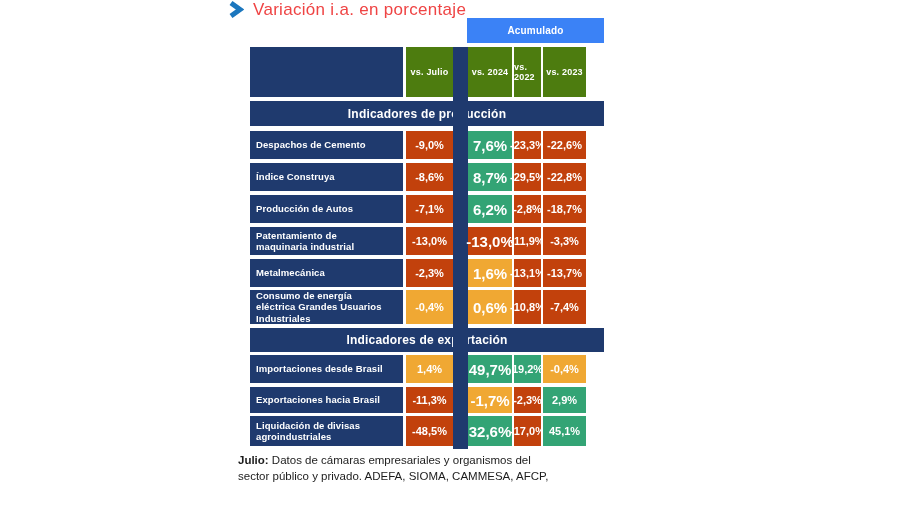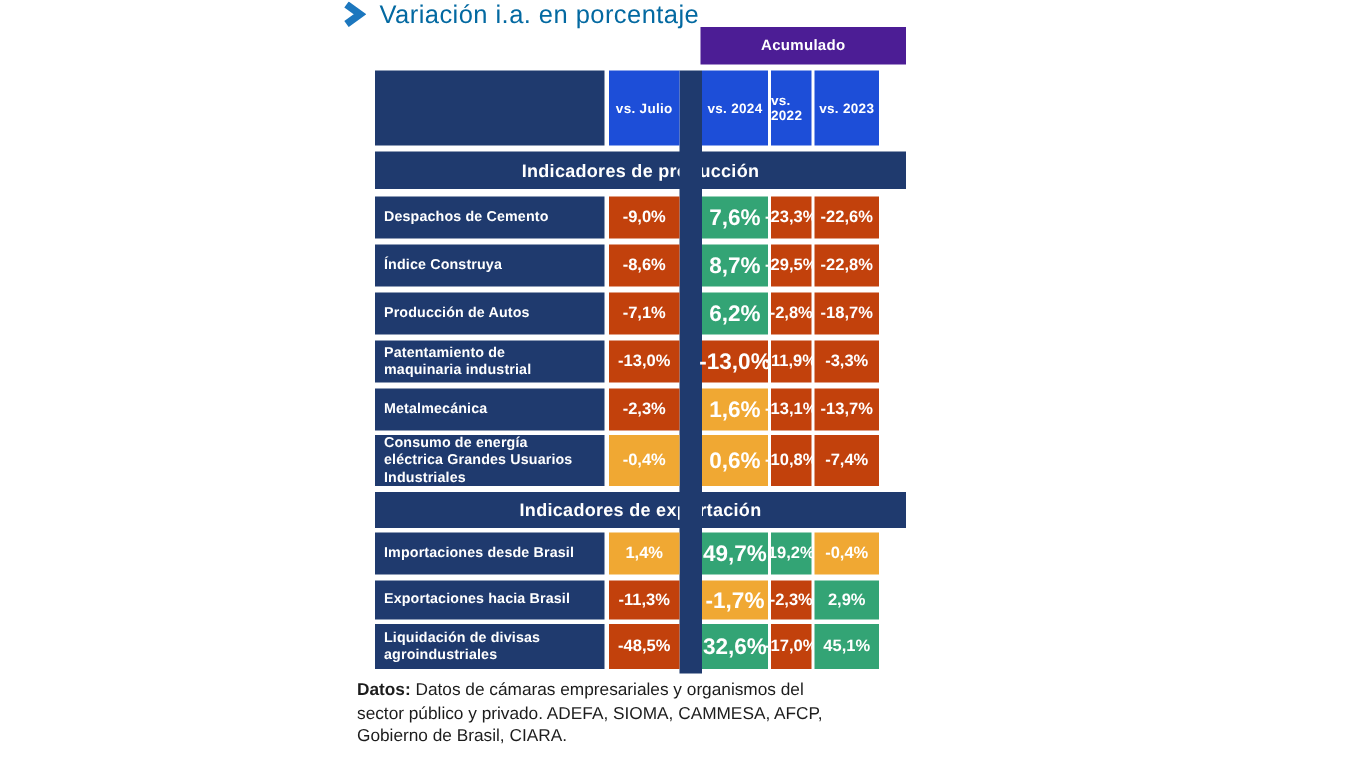--- a/index.html
+++ b/index.html
@@ -6,39 +6,39 @@
   body{
     width:900px;height:505px;background:#ffffff;overflow:hidden;position:relative;
     font-family:"Liberation Sans", sans-serif;
     -webkit-font-smoothing:antialiased;
   }
   .title-row{
     position:absolute;left:228px;top:0px;display:flex;align-items:center;gap:9px;
   }
   .title-row .chev{width:16px;height:17px;display:block;margin-top:-2px;}
   .title-text{
-    font-size:17px;font-weight:500;color:#0369a1;letter-spacing:.3px;white-space:nowrap;
+    font-size:17px;font-weight:500;color:#ef4444;letter-spacing:.3px;white-space:nowrap;
   }
   
   .tablewrap{position:absolute;left:250px;top:18px;width:354px;}
   .strip{position:absolute;left:203px;top:29px;width:15px;height:402px;background:#1f3a6e;}
   .acu-row{height:25px;margin-bottom:4px;position:relative;}
   .acu-box{
-    position:absolute;left:217px;top:0;width:137px;height:25px;background:#4c1d95;
+    position:absolute;left:217px;top:0;width:137px;height:25px;background:#3b82f6;
     color:#fff;font-weight:bold;font-size:10px;display:flex;align-items:center;justify-content:center;
     letter-spacing:.2px;
   }
   .row{display:flex;margin-bottom:4px;height:28px;position:relative;}
   .row.hdr{height:50px;}
   .row.h34{height:34px;border-radius:12px;}
   .row.h30{height:30px;}
   .row.h26{height:26px;}
   .row.mb3{margin-bottom:3px;}
   .cell{display:flex;align-items:center;justify-content:center;color:#fff;font-weight:bold;box-sizing:border-box;}
-  .navy{background:#1d4ed8;}
+  .navy{background:#4d7c0f;}
   .red{background:#c2410c;}
   .green{background:#33a475;}
   .yellow{background:#f0a833;}
   .lbl{
     width:153px;background:#1f3a6e;justify-content:flex-start;padding-left:6px;padding-right:4px;
     font-size:9.5px;line-height:1.18;white-space:pre-line;letter-spacing:.1px;
   }
   .vj{width:47px;margin-left:3px;font-size:11px;}
   .sp{width:15px;background:transparent;}
   .c1{width:44px;margin-right:2px;font-size:15px;}
@@ -161,16 +161,15 @@
 agroindustriales</div>
     <div class="cell vj red">-48,5%</div>
     <div class="sp"></div>
     <div class="cell c1 green">32,6%</div>
     <div class="cell c2 red">-17,0%</div>
     <div class="cell c3 green">45,1%</div>
   </div>
 </div>
 
 <div class="footer">
-  <div><b>Datos:</b><span> Datos de cámaras empresariales y organismos del</span></div>
+  <div><b>Julio:</b><span> Datos de cámaras empresariales y organismos del</span></div>
   <div>sector público y privado. ADEFA, SIOMA, CAMMESA, AFCP,</div>
-  <div>Gobierno de Brasil, CIARA.</div>
 </div>
 
 </body></html>

